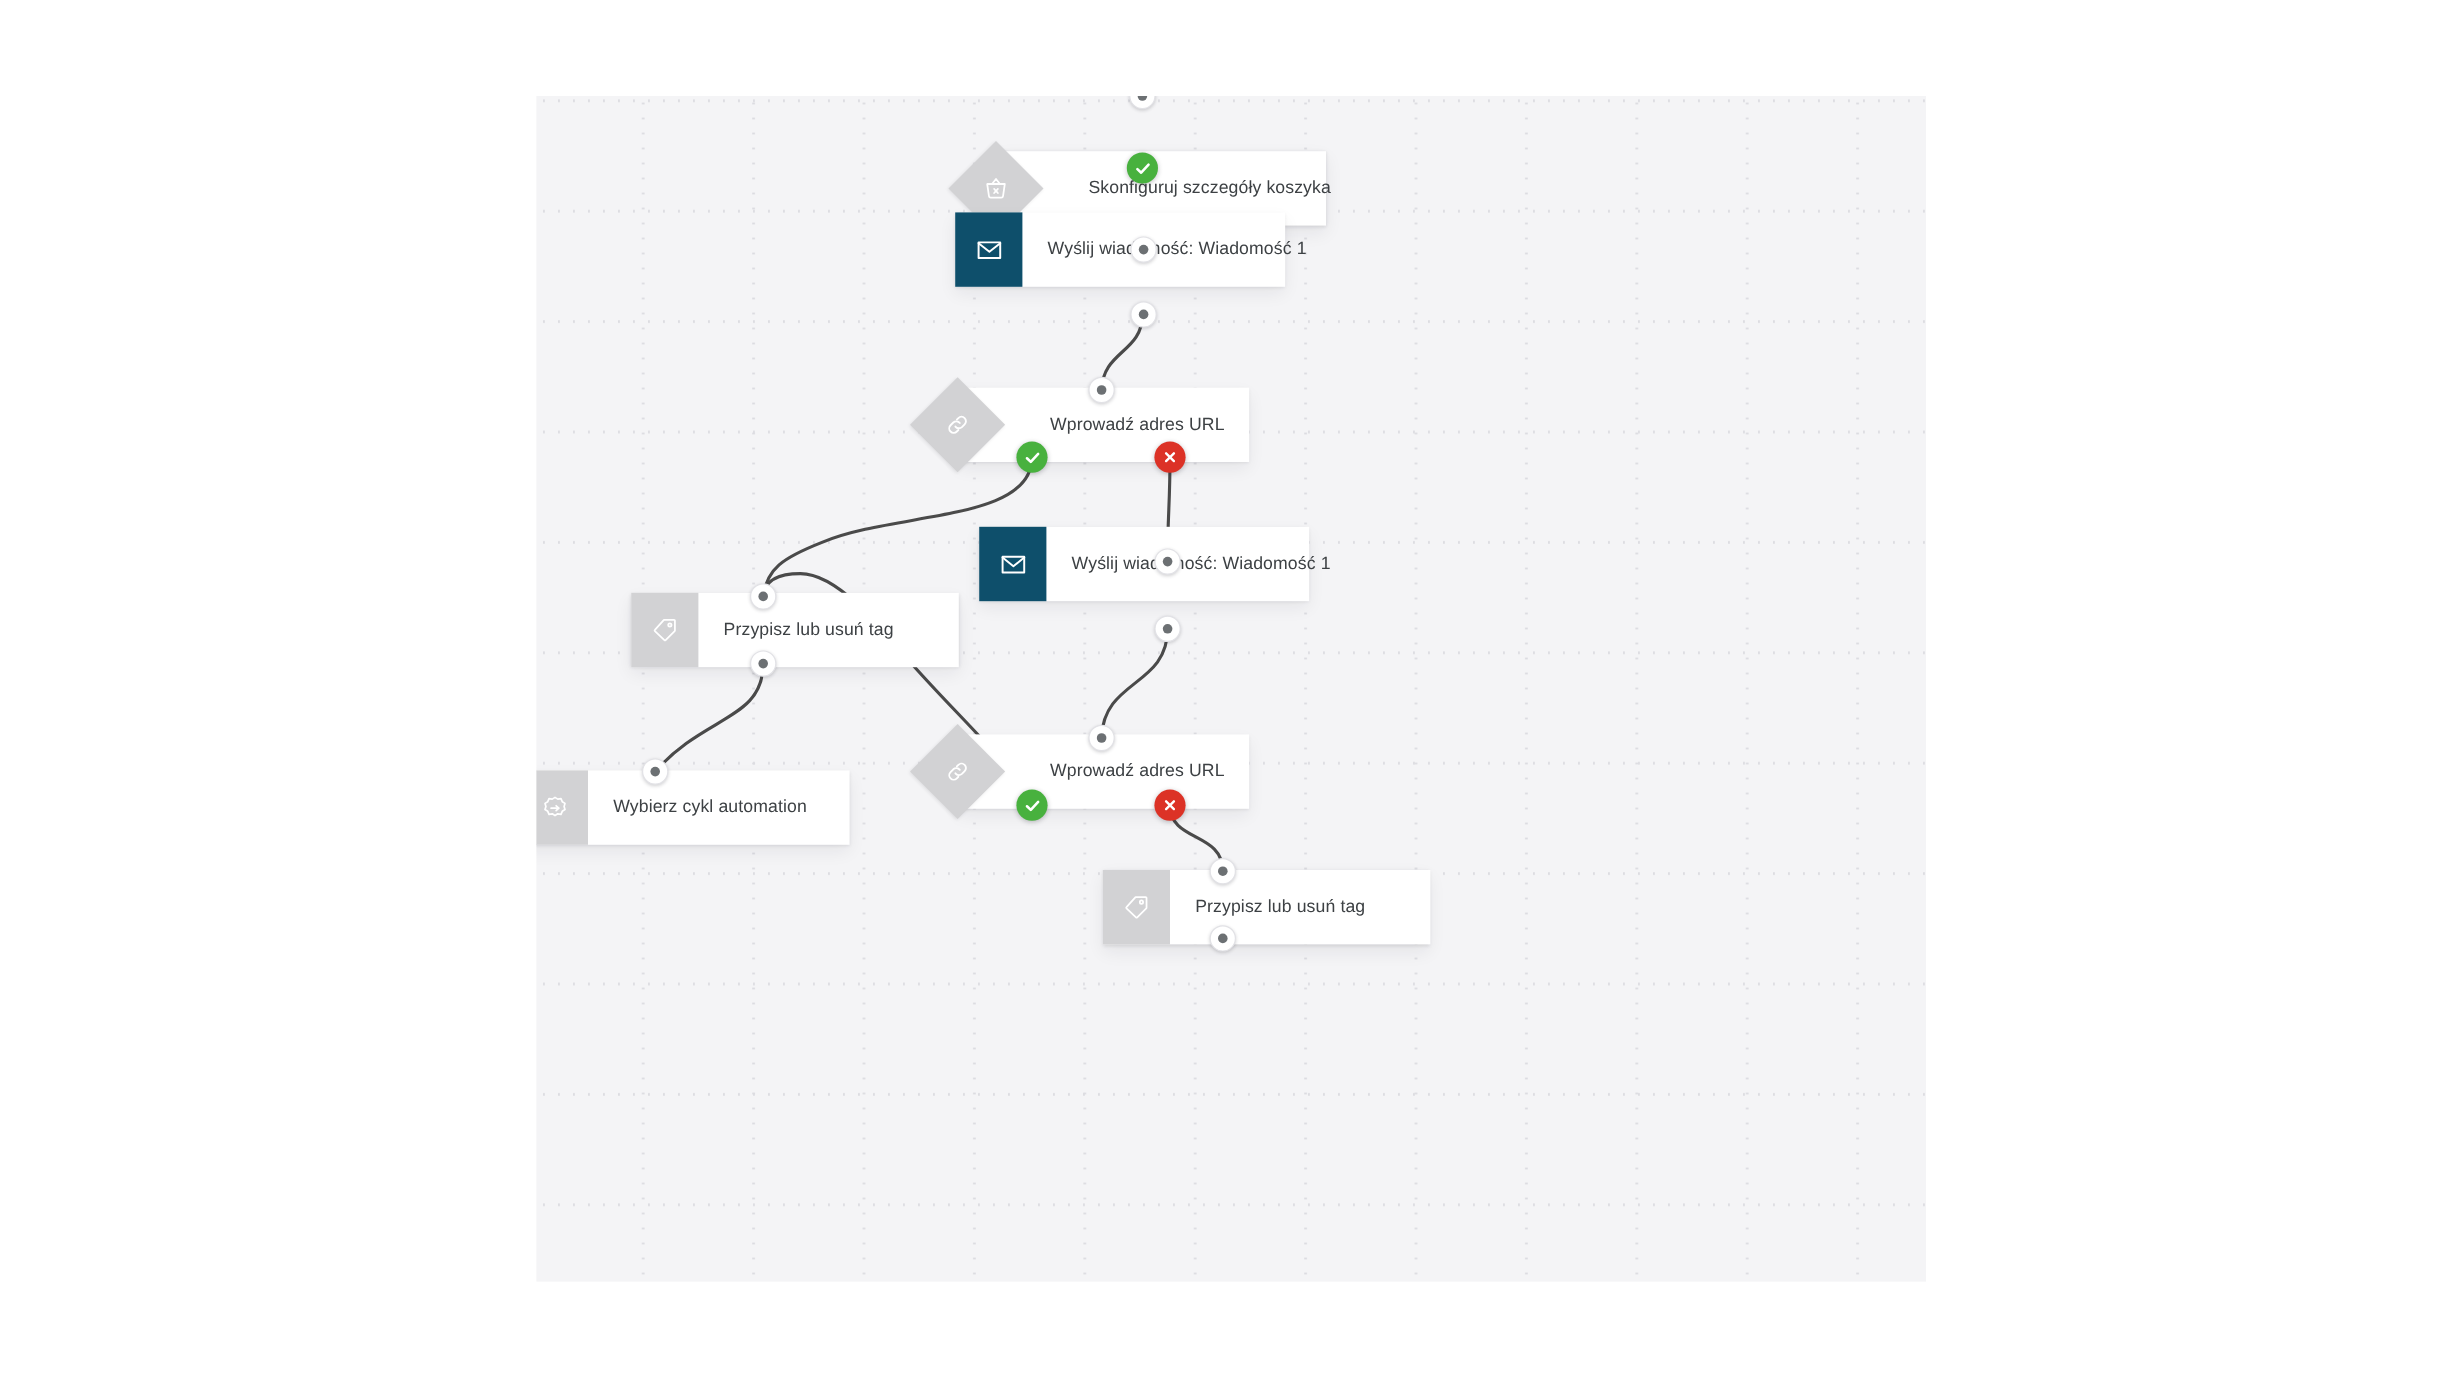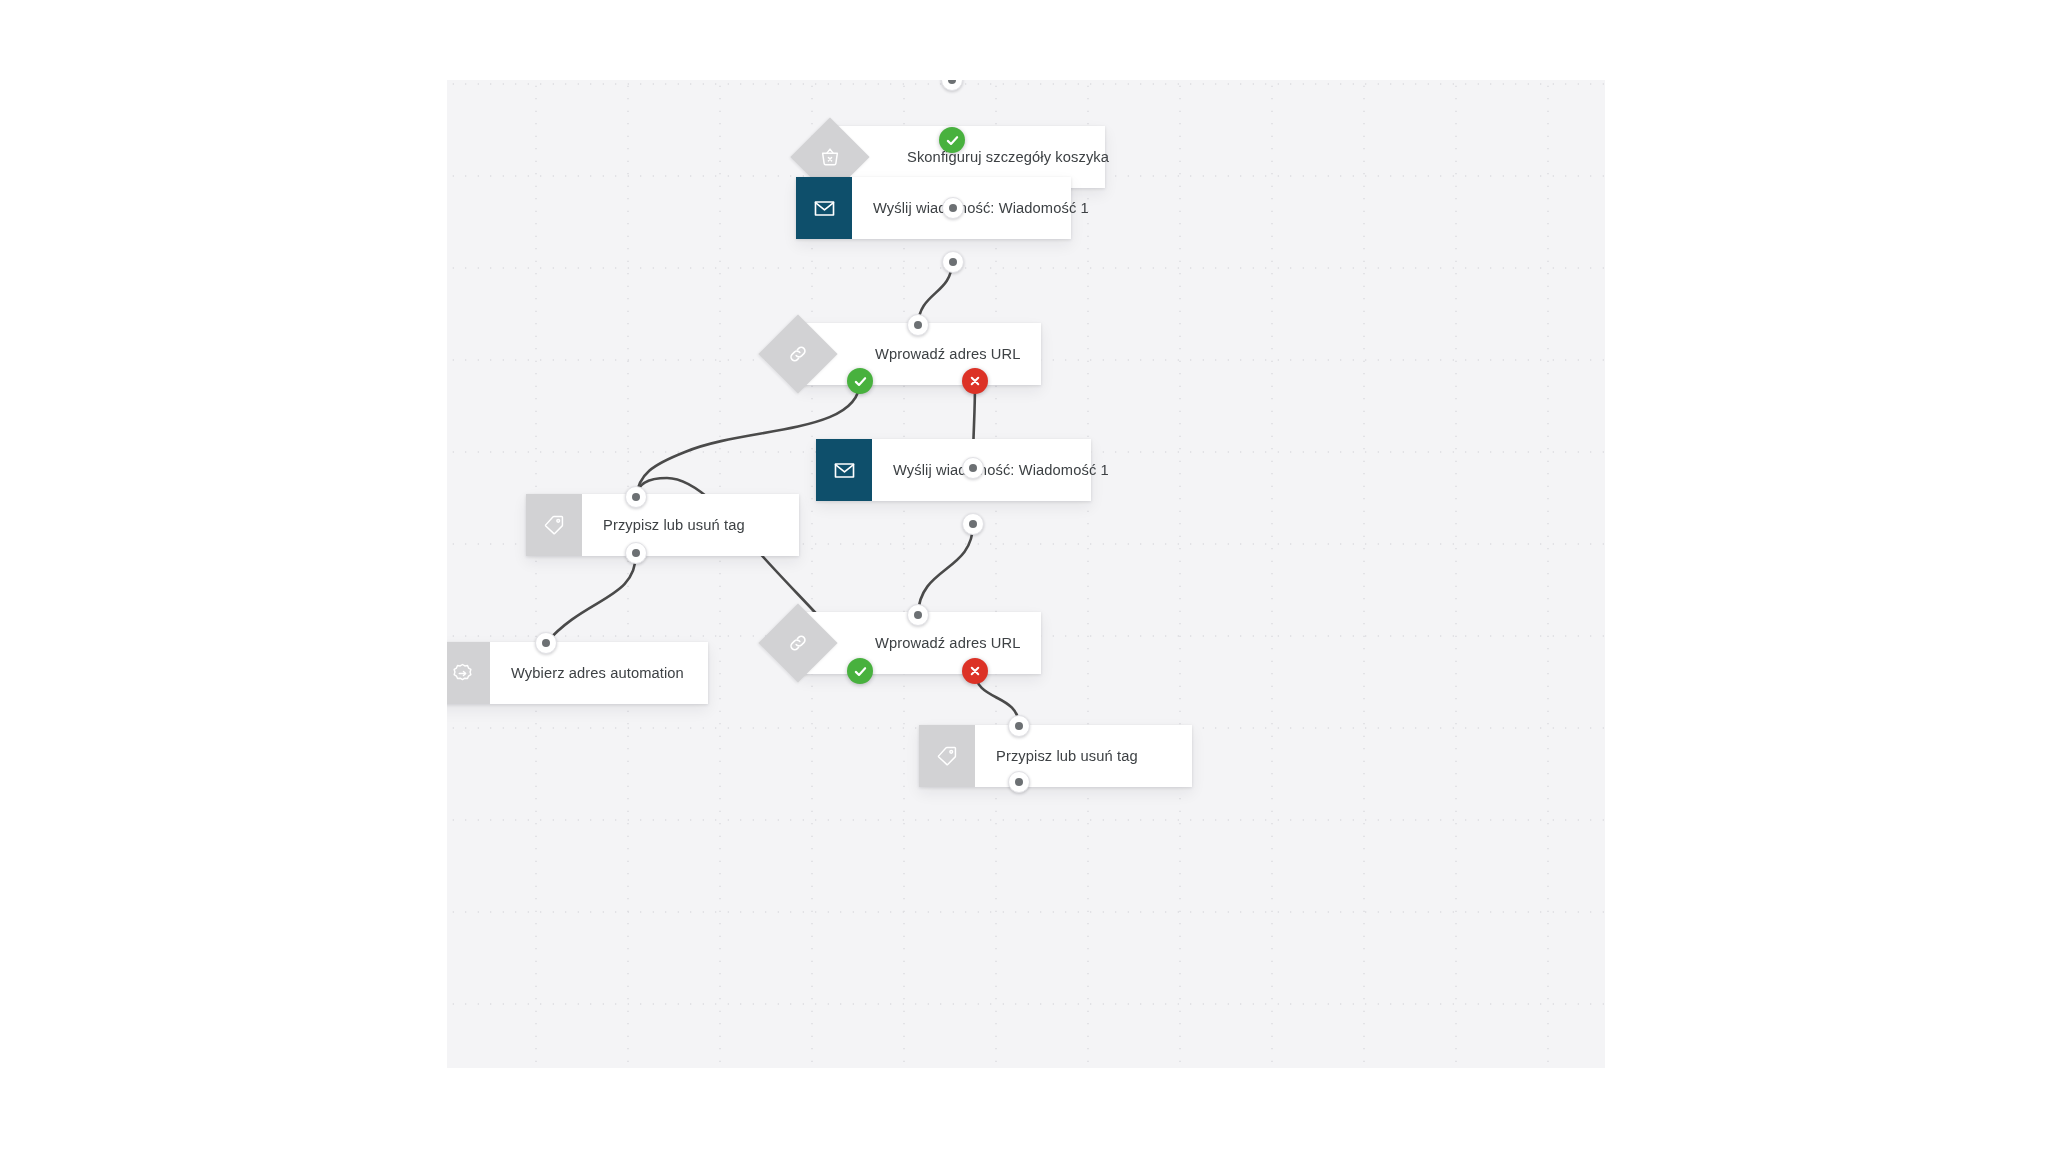--- a/index.html
+++ b/index.html
@@ -225,21 +225,21 @@
     <div class="node sq" style="left:-13px; top:562px; width:274px;">
       <div class="ibox">
         <span>
           <svg class="wi" width="23" height="23" viewBox="0 0 24 24" fill="none" stroke="#ffffff" stroke-width="1.5" stroke-linecap="round" stroke-linejoin="round">
             <path d="M12 2.6 l2.4 1.5 2.8 -0.4 1.1 2.6 2.4 1.5 -0.8 2.7 0.8 2.7 -2.4 1.5 -1.1 2.6 -2.8 -0.4 -2.4 1.5 -2.4 -1.5 -2.8 0.4 -1.1 -2.6 -2.4 -1.5 0.8 -2.7 -0.8 -2.7 2.4 -1.5 1.1 -2.6 2.8 0.4 Z"></path>
             <path d="M8.6 12 H15"></path>
             <path d="M13 9.9 L15.3 12 L13 14.1"></path>
           </svg>
         </span>
       </div>
-      <div class="label">Wybierz adres automation</div>
+      <div class="label">Wybierz cykl automation</div>
     </div>
     <div class="port" style="left:88px; top:552px;">
         <i></i>
       </div>
 
     <div class="node dnode" style="left:351px; top:532px; width:243px;">
       <div class="dia" style="left:-28px; top:3px;">
         <span class="g">
           <svg class="wi" width="22" height="22" viewBox="0 0 24 24" fill="none" stroke="#ffffff" stroke-width="1.7" stroke-linecap="round" stroke-linejoin="round">
             <path d="M10 13.6 a4 4 0 0 0 5.9 0.5 l2.5 -2.5 a4 4 0 0 0 -5.7 -5.7 l-1.4 1.4"></path>

